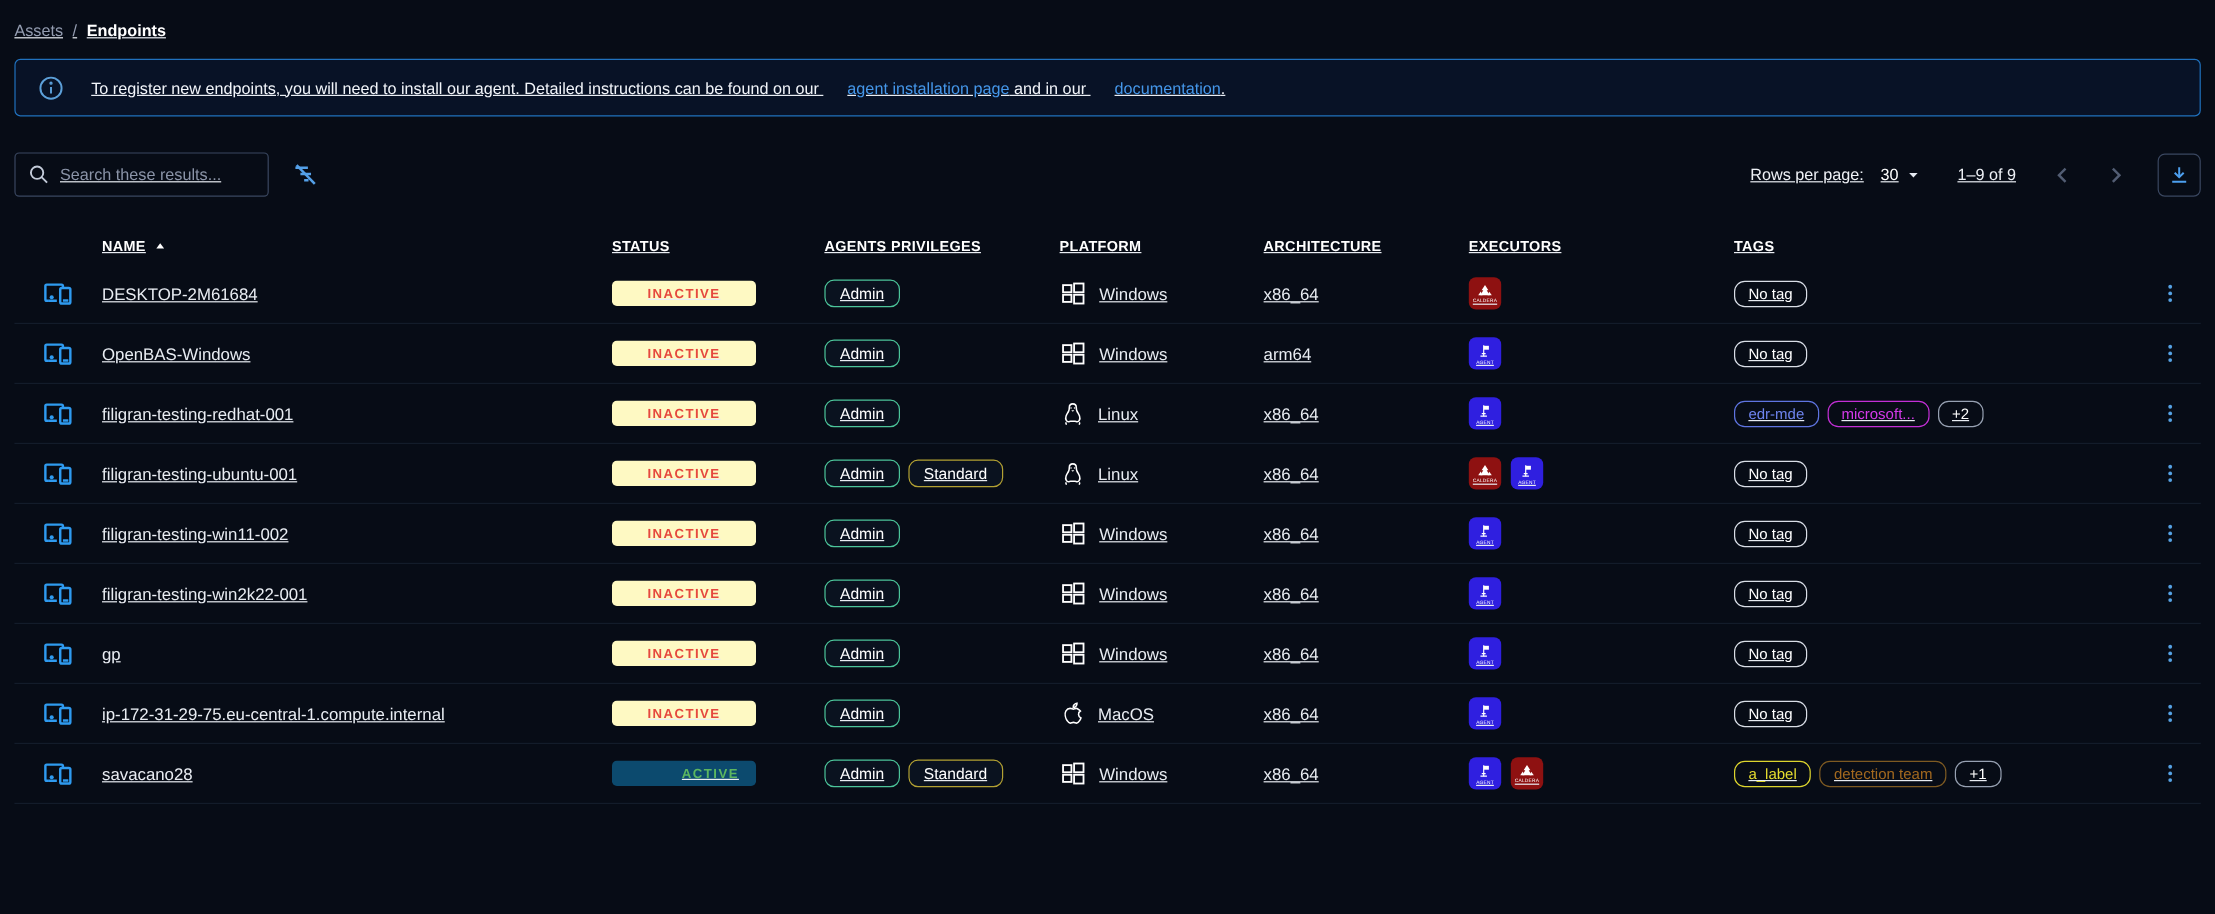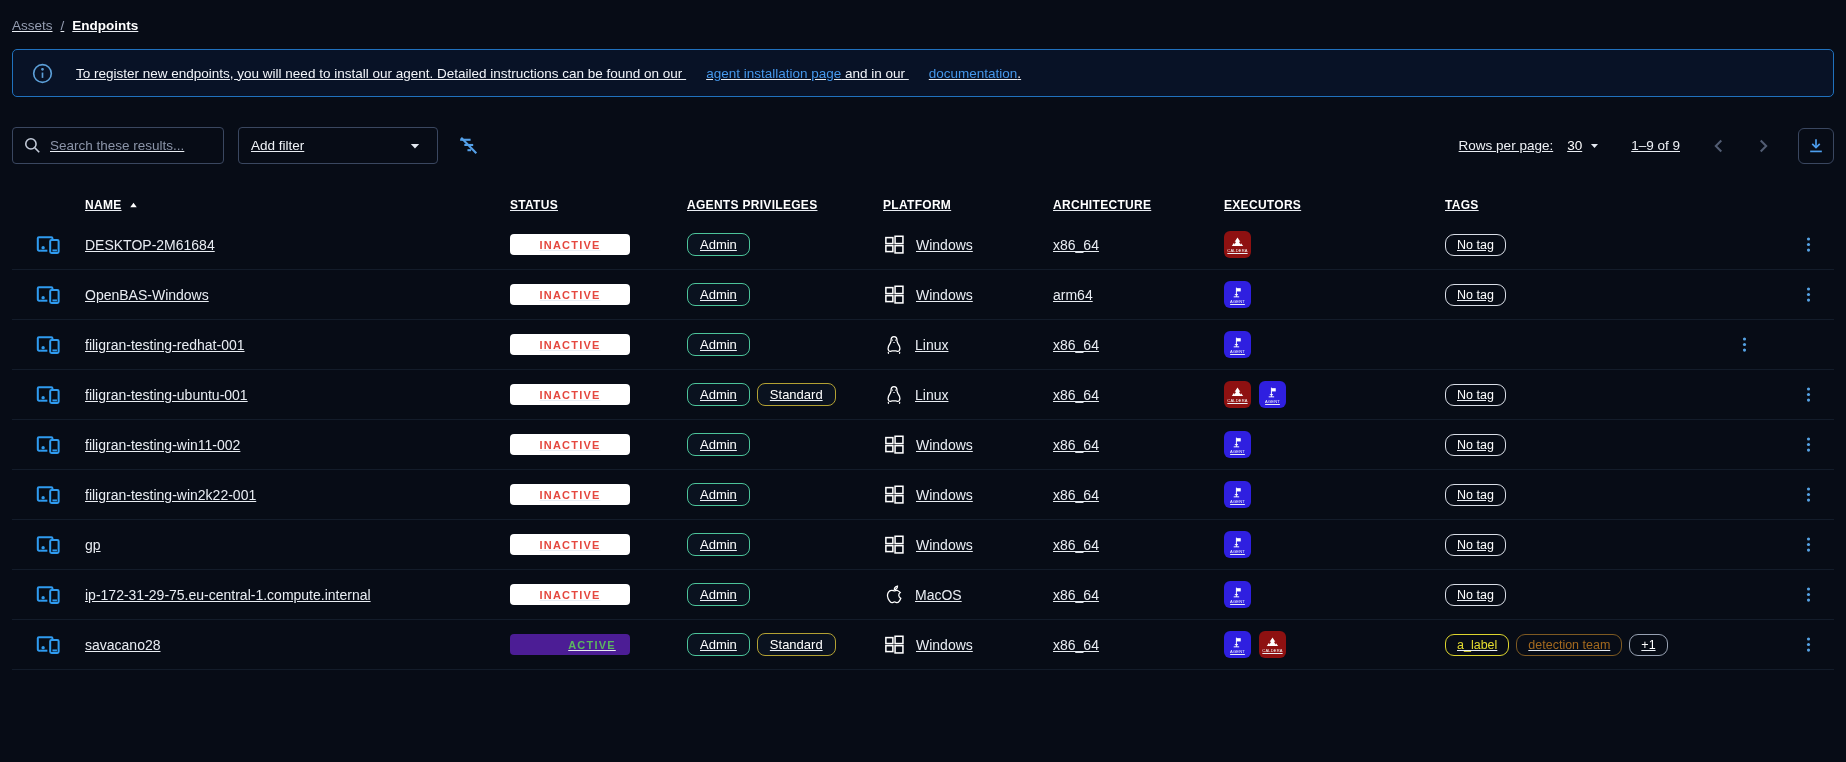--- a/index.html
+++ b/index.html
@@ -42,22 +42,22 @@
   .grid-row { display:grid; grid-template-columns:73px 425px 177px 196px 170px 171px 221px 325px 1fr;
               align-items:center; }
   .thead { height:30px; }
   .th { font-size:12px; font-weight:700; color:#ffffff; letter-spacing:.3px; display:flex; align-items:center; gap:5px; }
   .tr { height:50px; border-bottom:1px solid #131c2a; cursor:pointer; }
   .cell-icon { display:flex; justify-content:center; }
   .name-txt { font-size:14px; color:#e9edf3; white-space:nowrap; overflow:hidden; text-overflow:ellipsis; padding-right:29px; }
 
   .status-chip { width:120px; height:21px; border-radius:4px; display:flex; align-items:center; justify-content:center;
                  font-size:11px; font-weight:700; letter-spacing:1.2px; }
-  .status-inactive { color:#e5483f; background:#ffffff; }
-  .status-active { color:#5cb660; background:#4c1d95;padding-left:44px; }
+  .status-inactive { color:#e5483f; background:#fef9c3; }
+  .status-active { color:#5cb660; background:#0c4a6e;padding-left:44px; }
 
   .priv-wrap { display:flex; gap:7px; }
   .priv-chip { height:23px; padding:0 12px; border-radius:8px; display:flex; align-items:center;
                font-size:13px; color:#ffffff; background:#0a121f; }
   .priv-admin { border:1.5px solid #4cc49a; }
   .priv-standard { border:1.5px solid #b3a133; }
 
   .platform-cell { display:flex; align-items:center; gap:10px; font-size:14px; color:#e9edf3; }
   .arch-txt { font-size:14px; color:#e9edf3; }
 
@@ -98,28 +98,20 @@
 
   <div class="toolbar">
     <div class="search-box">
       <span style="display:flex;">
         <svg width="19" height="19" viewBox="0 0 24 24" fill="none" stroke="#c3cbd9" stroke-width="2">
           <circle cx="10" cy="10" r="6.5"></circle>
             <line x1="15" y1="15" x2="20.5" y2="20.5"></line>
         </svg>
       </span>
       <input type="text" placeholder="Search these results..." style="">
-    </div>
-    <div class="select-box">
-      <span class="lbl">Add filter</span>
-      <span style="display:flex;">
-        <svg width="20" height="20" viewBox="0 0 24 24" fill="#e5eaf2">
-            <polygon points="7,9.5 17,9.5 12,15"></polygon>
-          </svg>
-      </span>
     </div>
     <button class="icon-btn filter-off-btn">
       <svg width="25" height="25" viewBox="0 0 24 24" fill="none" stroke="#54a0e8" stroke-width="2">
         <line x1="4" y1="6.5" x2="14" y2="6.5"></line>
           <line x1="8" y1="11.5" x2="16.5" y2="11.5"></line>
         <line x1="11" y1="16.5" x2="14.5" y2="16.5"></line>
           <line x1="5" y1="4.5" x2="19.5" y2="19.5"></line>
       </svg>
     </button>
 
@@ -329,20 +321,25 @@
           <div class="exec-wrap">
             <div class="exec-tile" style="background: rgb(47, 31, 224);">
               <svg width="13" height="13" viewBox="0 0 24 24" fill="none" stroke="#ffffff" stroke-width="1.8">
                 <line x1="10" y1="3" x2="10" y2="20"></line>
                 <rect x="10" y="4" width="8" height="6" fill="#ffffff" stroke="none"></rect>
                 <path d="M5 20 h10 M7 16 h6"></path>
               </svg>
               <span class="exec-label">AGENT</span>
             </div>
           </div>
+          <div class="tags-wrap">
+            <div class="tag-chip" style="border: 1px solid rgb(95, 116, 224); color: rgb(110, 132, 238);">edr-mde</div>
+            <div class="tag-chip" style="border: 1px solid rgb(195, 47, 214); color: rgb(214, 58, 234);">microsoft...</div>
+            <div class="tag-chip" style="border: 1px solid rgb(151, 161, 178); color: rgb(255, 255, 255);">+2</div>
+          </div>
           <div class="kebab-cell">
             <button class="icon-btn">
               <span style="display:flex;">
                 <svg width="19" height="21" viewBox="0 0 24 24" fill="#55a2e4">
                   <circle cx="12" cy="5" r="2"></circle>
                   <circle cx="12" cy="12" r="2"></circle>
                   <circle cx="12" cy="19" r="2"></circle>
                 </svg>
               </span>
             </button>

